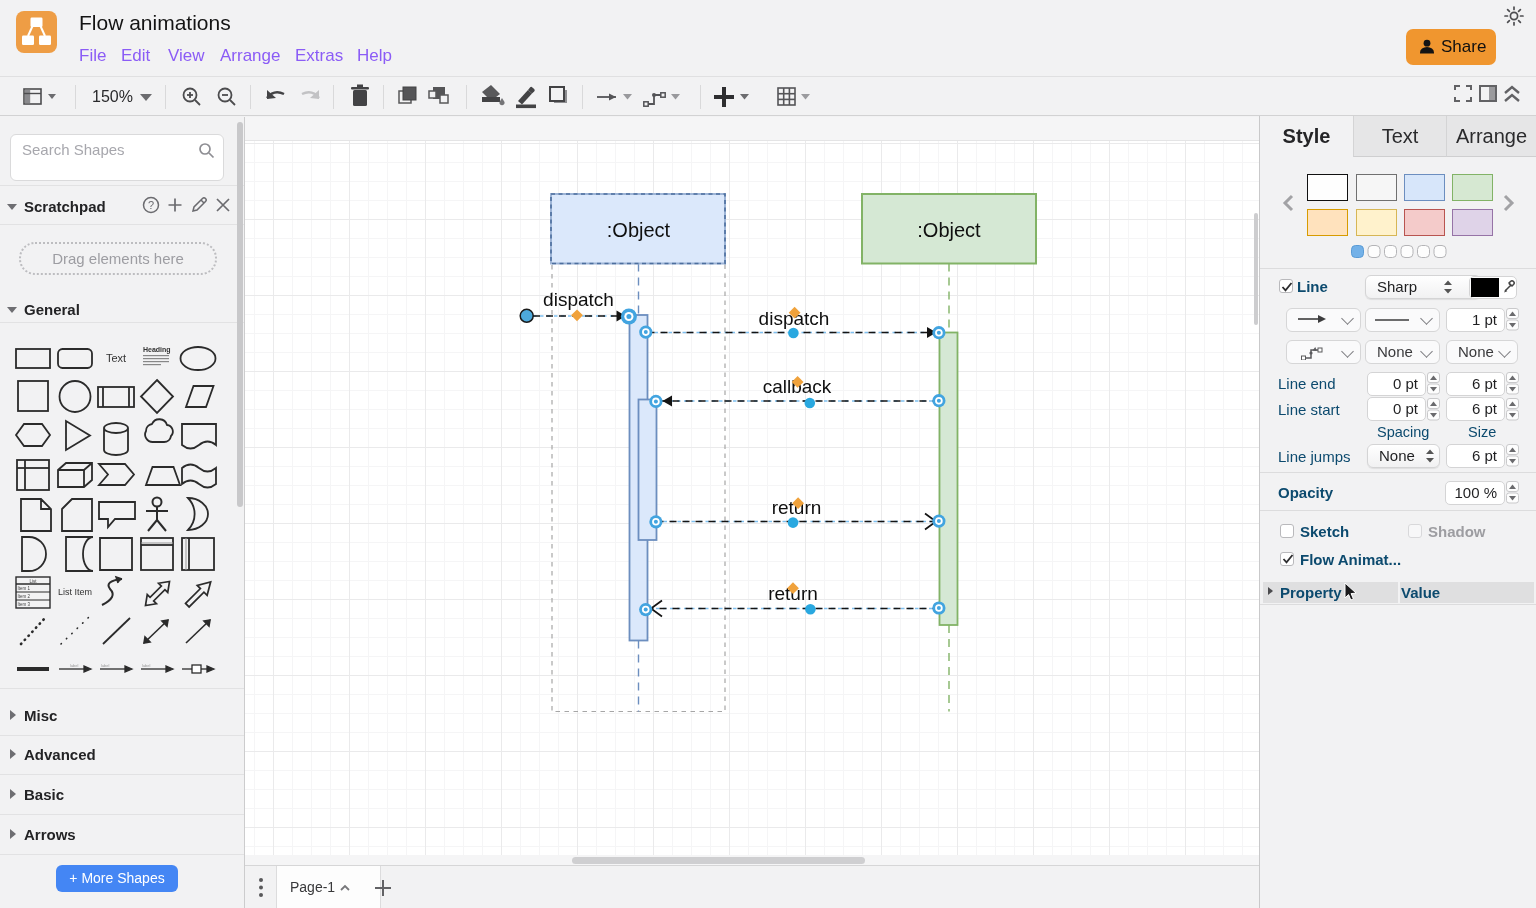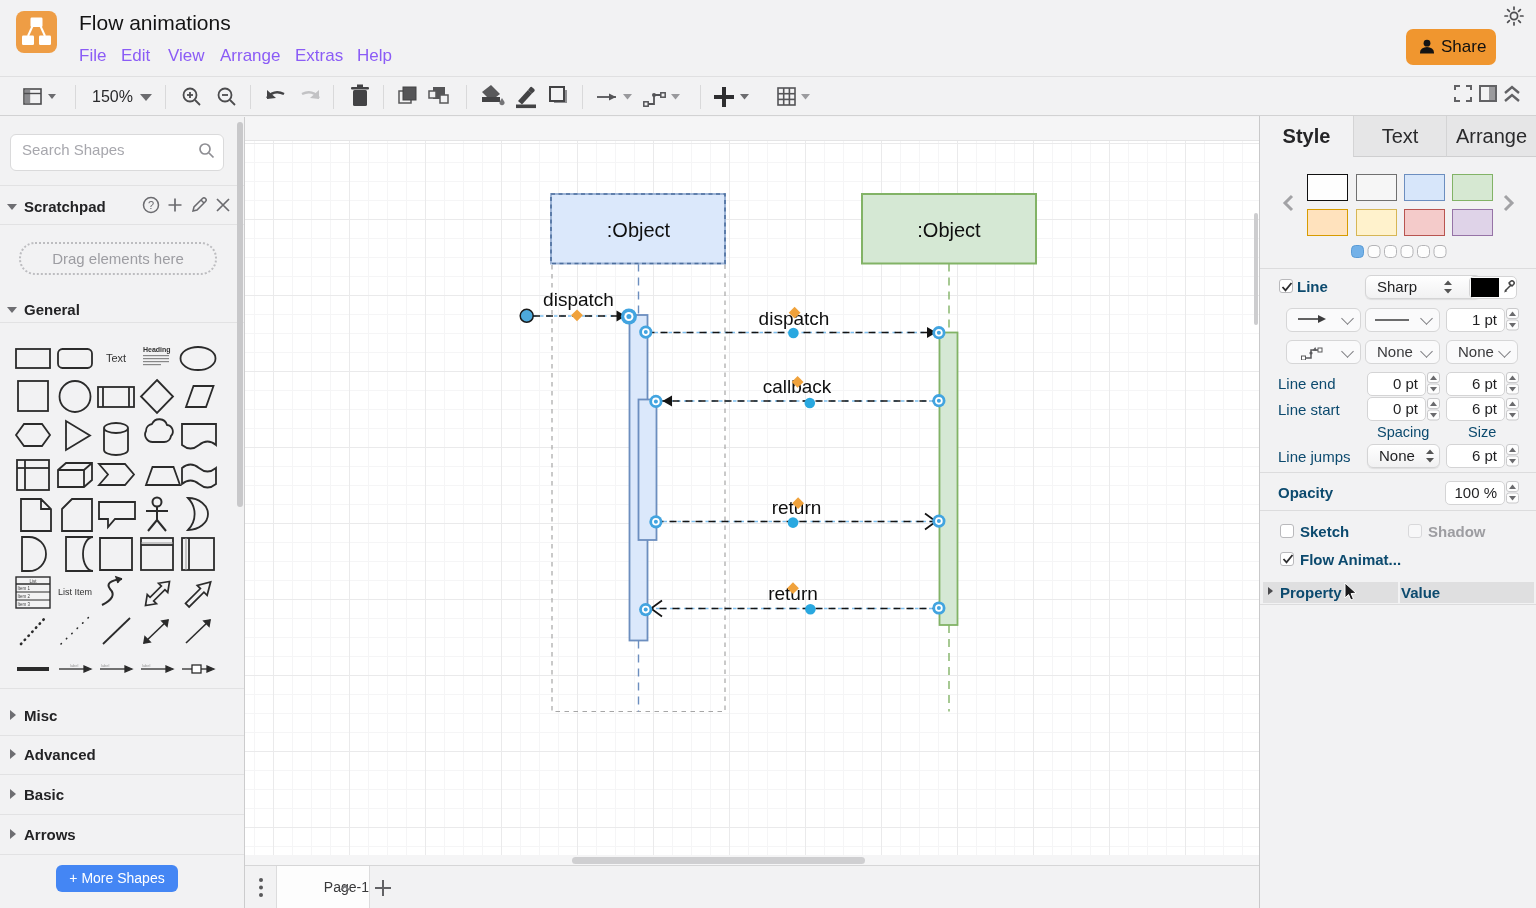--- a/index.html
+++ b/index.html
@@ -14,21 +14,21 @@
   #unsaved { position:absolute; left:407px; top:42px; width:278px; height:29px; background:#f3dcdd; border:1px solid #e8c7c8; border-radius:6px; font-size:14.5px; color:#a2494d; line-height:27px; padding-left:12px; white-space:nowrap; }
   #share { position:absolute; left:1406px; top:29px; width:90px; height:36px; background:#f0962f; border-radius:7px;padding-left:29px; }
   #share span { position:absolute; left:35px; top:8px; font-size:17px; color:#101010; }
   
   #toolbar { position:absolute; left:0; top:78px; width:1536px; height:38px; background:#f2f2f3; border-bottom:1px solid #d2d2d3; }
   .tsep { position:absolute; top:7px; width:1px; height:24px; background:#d9d9da; }
   #zoomtxt { position:absolute; left:92px; top:10px; font-size:16px; color:#2a2a2c; }
   .ticon { position:absolute; top:0; }
   
   #sidebar { position:absolute; left:0; top:117px; width:245px; height:791px; background:#f2f2f3; border-right:1px solid #cccccd; }
-  #search { position:absolute; left:10px; top:17px; width:214px; height:37px; background:#fff; border:1px solid #dadadb; border-radius:6px; }
+  #search { position:absolute; left:10px; top:17px; width:214px; height:47px; background:#fff; border:1px solid #dadadb; border-radius:6px; }
   #search span { position:absolute; left:11px; top:6px; font-size:15px; color:#a7a7ad; }
   .sb-div { position:absolute; left:0; width:244px; height:1px; background:#e2e2e3; }
   .sb-h { position:absolute; left:24px; font-size:15px; font-weight:bold; color:#232325; }
   .caret-d { position:absolute; left:7px; width:0; height:0; border-left:5px solid transparent; border-right:5px solid transparent; border-top:6px solid #6e6e72; }
   .caret-r { position:absolute; left:10px; width:0; height:0; border-top:5px solid transparent; border-bottom:5px solid transparent; border-left:6px solid #6e6e72; }
   #dragbox { position:absolute; left:19px; top:125px; width:198px; height:33px; border:2px dotted #bdbdc0; border-radius:16px; text-align:center; line-height:30px; font-size:15px; color:#9d9da2; }
   #moreshapes { position:absolute; left:56px; top:748px; width:122px; height:27px; background:#4486f4; border-radius:6px; color:#fff; font-size:14px; text-align:center; line-height:27px; }
   #sbscroll { position:absolute; left:237px; top:5px; width:6px; height:385px; background:#c8c8ca; border-radius:3px; }
   
   #canvas { position:absolute; left:245px; top:117px; width:1014px; height:748px; background:#f5f5f6; overflow:hidden; }
@@ -39,21 +39,21 @@
       linear-gradient(to bottom, #eaeaeb 1px, transparent 1px),
       linear-gradient(to right, #f5f5f6 1px, transparent 1px),
       linear-gradient(to bottom, #f5f5f6 1px, transparent 1px);
     background-size:76px 76px, 76px 76px, 19px 19px, 19px 19px;
     background-position:28px 2px, 28px 2px, 9px 2px, 9px 2px;
     border-top:1px solid #e4e4e5;
   }
   #hscroll { position:absolute; left:327px; top:740px; width:293px; height:7px; background:#cfcfd1; border-radius:3.5px; }
   
   #footer { position:absolute; left:245px; top:865px; width:1014px; height:43px; background:#f2f2f3; border-top:1px solid #d6d6d7; }
-  #pagetab { position:absolute; left:31px; top:0px; width:94px; height:43px; background:#fdfdfd; border-left:1px solid #dcdcdd; border-right:1px solid #dcdcdd; font-size:14px; color:#39393b; text-align:right; line-height:43px; padding-left:13px; }
+  #pagetab { position:absolute; left:31px; top:0px; width:105px; height:43px; background:#fdfdfd; border-left:1px solid #dcdcdd; border-right:1px solid #dcdcdd; font-size:14px; color:#39393b; text-align:left; line-height:43px; padding-left:13px; }
   
   #rpanel { position:absolute; left:1259px; top:116px; width:277px; height:792px; background:#f2f2f3; border-left:1px solid #c9c9ca; }
   .tab { position:absolute; top:0; height:41px; font-size:20px; color:#2b2b2d; text-align:center; line-height:41px; }
   .tab.inactive { background:#e6e6e7; border-bottom:1px solid #cfcfd0; border-left:1px solid #d4d4d5; }
   .swatch { position:absolute; width:41px; height:27px; }
   .rp-div { position:absolute; left:0; width:276px; height:1px; background:#dcdcdd; }
   .cb { position:absolute; width:14px; height:14px; background:#fff; border:1px solid #b9b9bc; border-radius:3px; }
   .rp-label { position:absolute; font-size:15px; color:#0c4a6e; }
   .rp-bold { font-weight:bold; }
   .macsel { position:absolute; background:linear-gradient(#ffffff,#f1f1f2); border:1px solid #d4d4d5; border-radius:6px; box-shadow:0 1px 1px rgba(0,0,0,0.08); font-size:15px; color:#1f1f21; }

